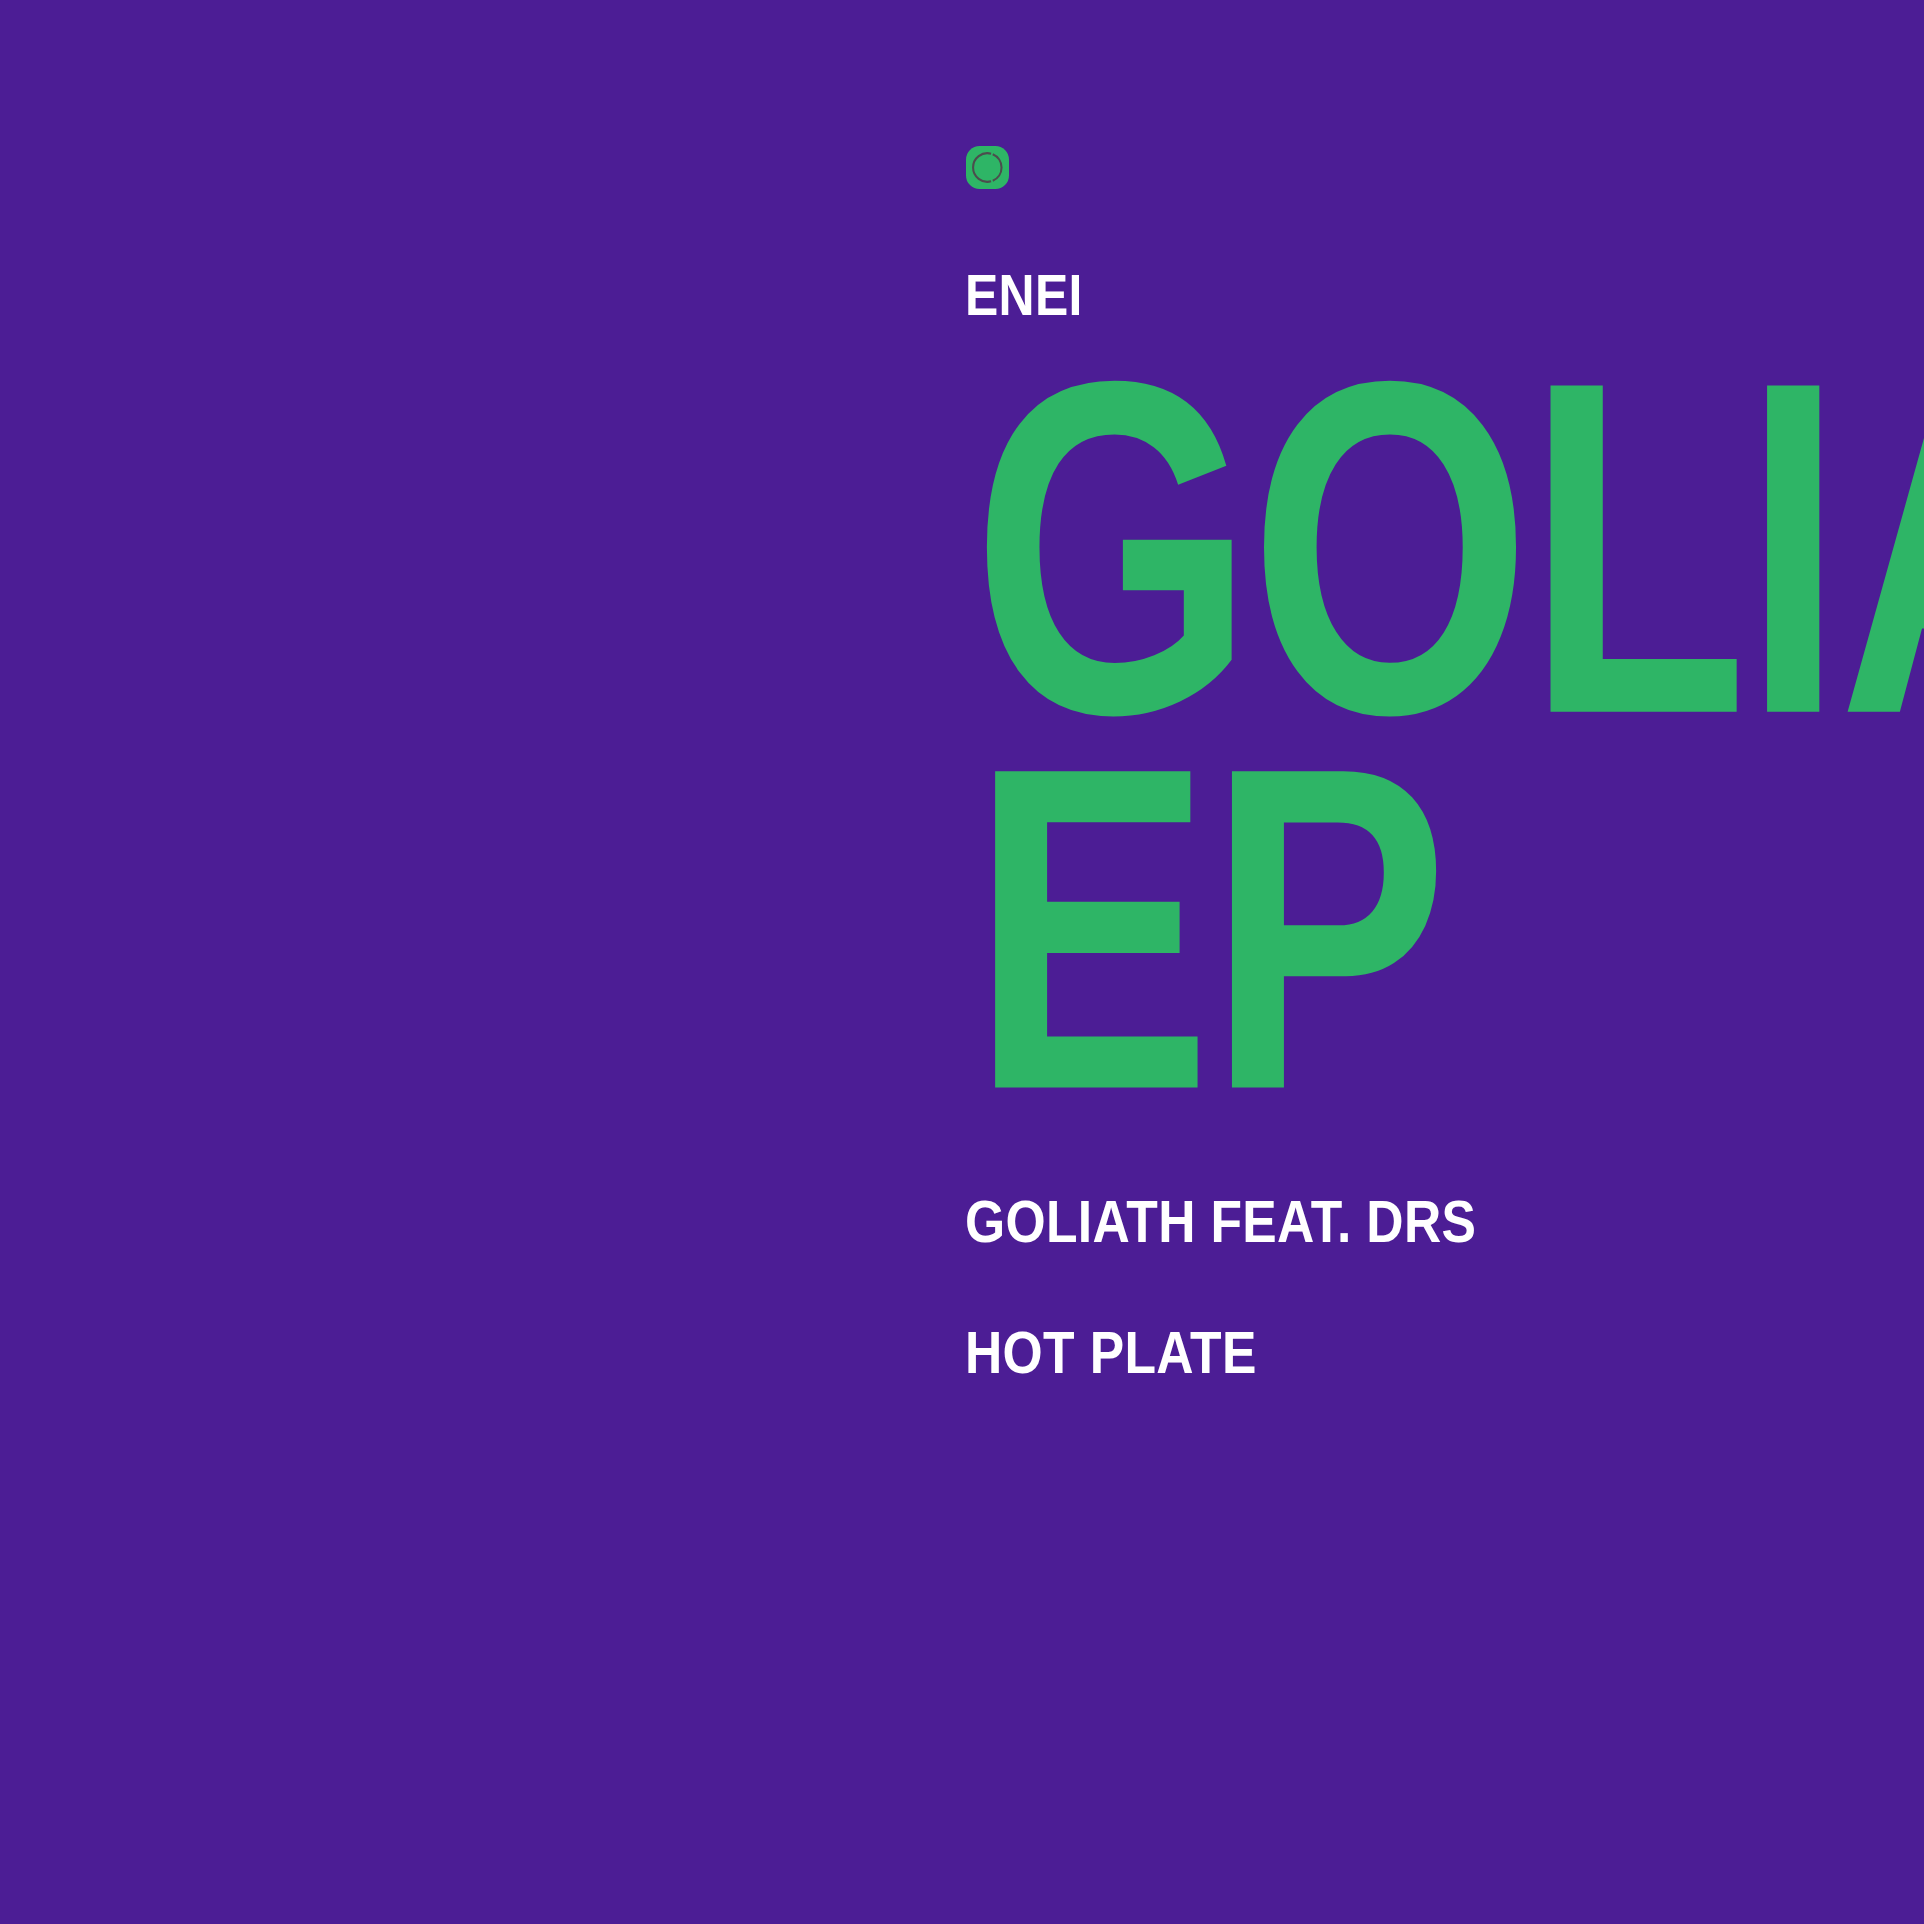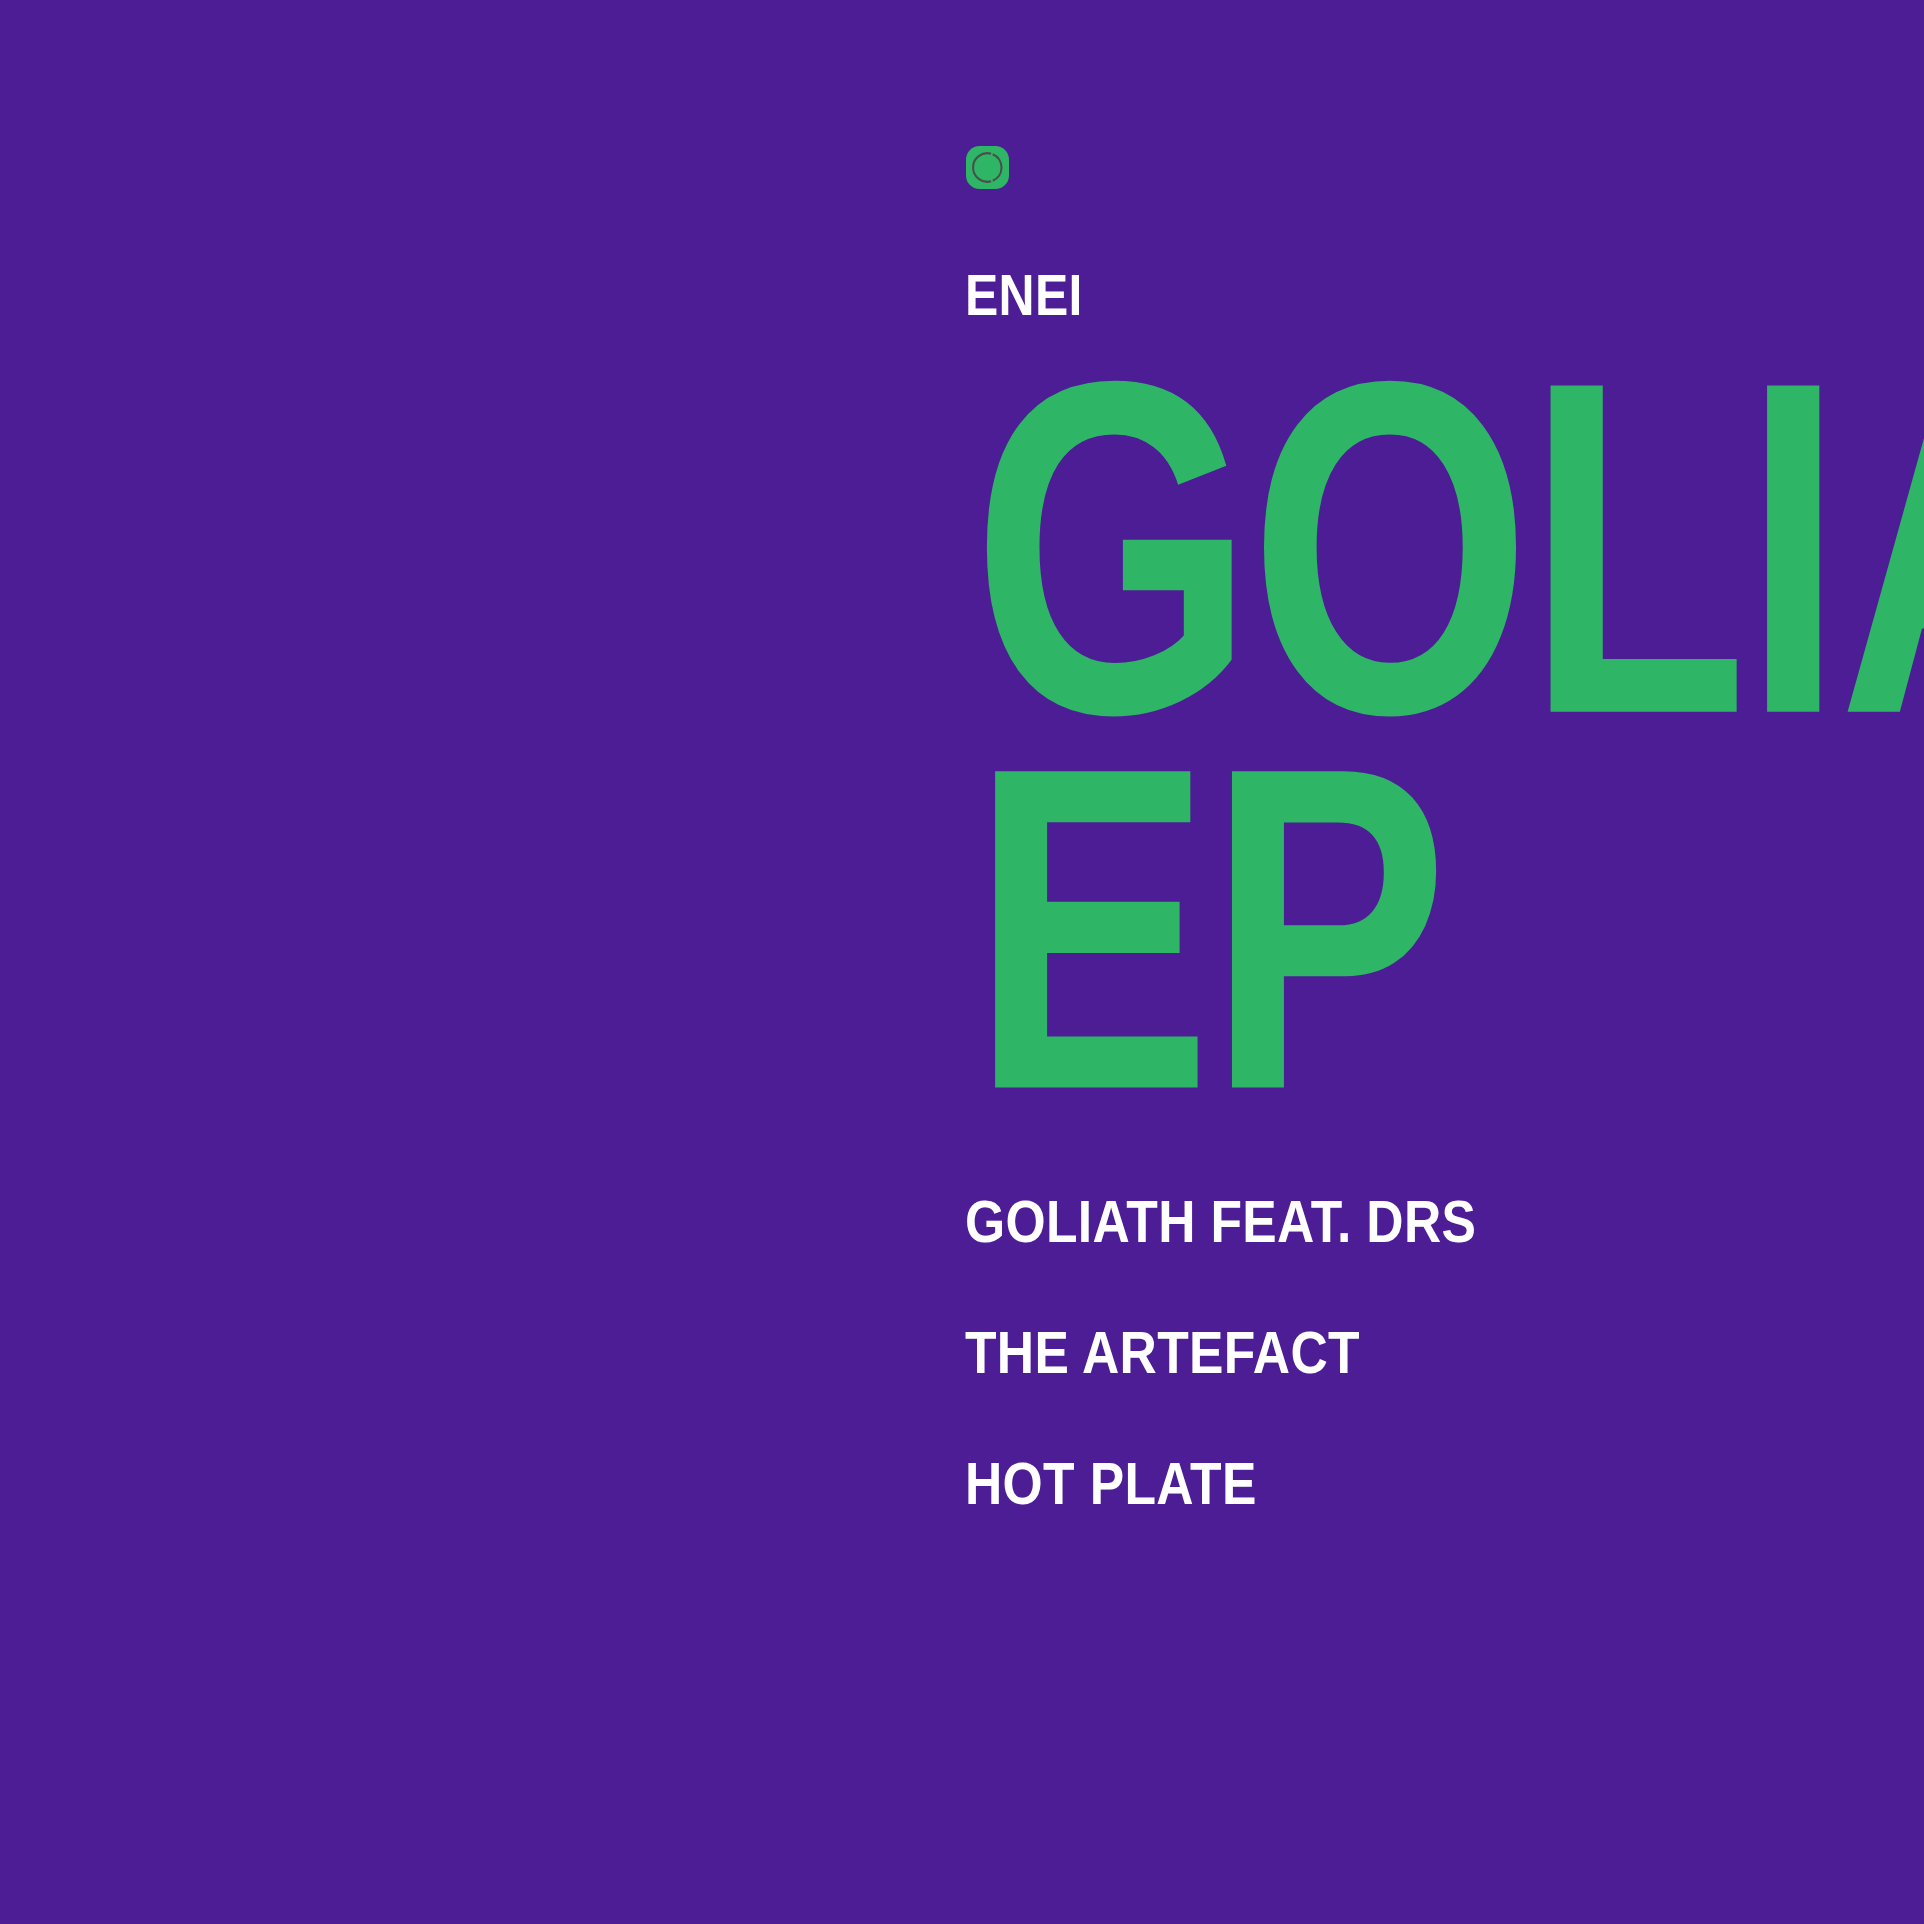--- a/index.html
+++ b/index.html
@@ -131,21 +131,18 @@
   <div class="title-block">
     <div class="title-line title-line--1">GOLIATH</div>
     <div class="title-line title-line--2">EP</div>
   </div>
 
   <div class="tracklist">
     <div class="track">
       <span class="track-label">GOLIATH FEAT. DRS</span>
     </div>
     <div class="track">
-      <span class="track-label">THE ARTEFACT</span>
-    </div>
-    <div class="track">
       <span class="track-label">HOT PLATE</span>
     </div>
   </div>
 
 </div>
 
 
 </body></html>

